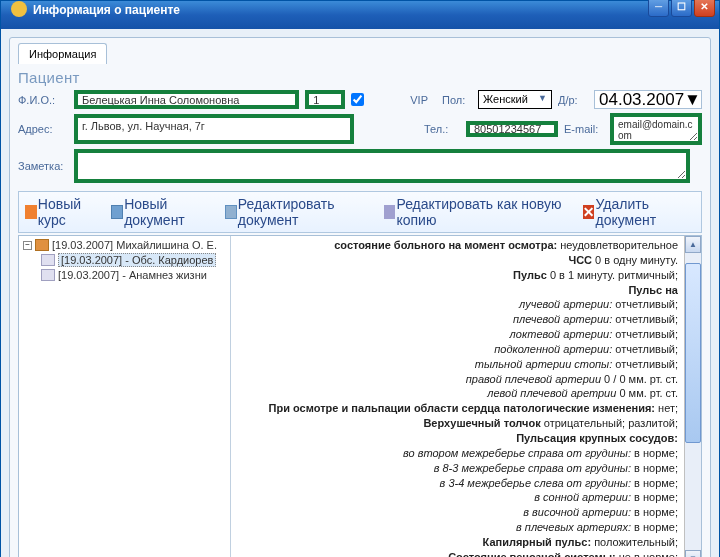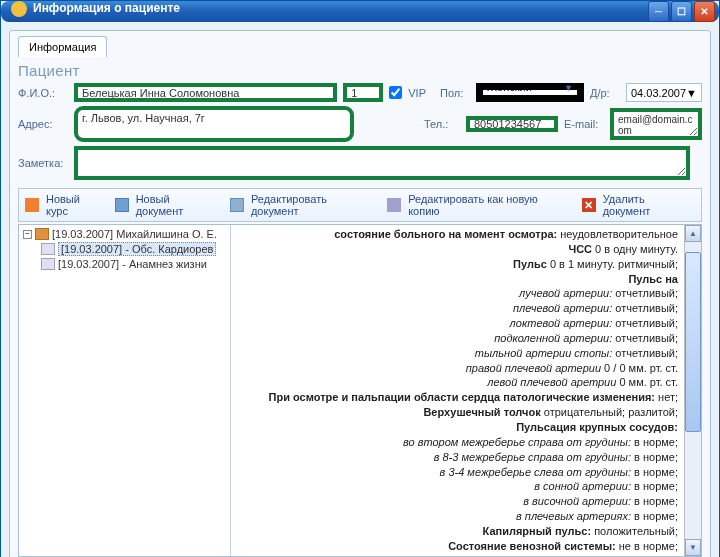--- a/index.html
+++ b/index.html
@@ -1,45 +1,45 @@
 <!DOCTYPE html>
 <html><head>
 <meta charset="utf-8">
 <style>
 * { box-sizing: border-box; margin: 0; padding: 0; }
 body { font-family: Tahoma, Arial, sans-serif; font-size: 11px; background: #fff; overflow: hidden; }
 .window { width: 720px; height: 557px; background: #e8f0f8; border: 1px solid #0053a5; display: flex; flex-direction: column; }
-.titlebar { height: 28px; background: linear-gradient(to bottom, #3b8bd8 0%, #1e5fb8 50%, #1452a8 100%); display: flex; align-items: flex-start; padding: 0 4px; color: #fff; font-weight: bold; border-radius: 8px; }
+.titlebar { height: 28px; background: linear-gradient(to bottom, #3b8bd8 0%, #1e5fb8 50%, #1452a8 100%); display: flex; align-items: flex-end; padding: 12px 4px; color: #fff; font-weight: bold; }
 .titlebar .icon { width: 16px; height: 16px; background: #f0c040; border-radius: 50%; margin: 0 6px; }
 .titlebar .title { flex: 1; font-size: 12px; }
 .win-btns { display: flex; gap: 2px; }
 .win-btn { width: 21px; height: 21px; background: linear-gradient(to bottom, #6ba8e8, #2b6bc8); border: 1px solid #1a4a9a; border-radius: 3px; color: #fff; display: flex; align-items: center; justify-content: center; font-size: 10px; cursor: pointer; font-weight: bold; }
 .win-btn.close { background: linear-gradient(to bottom, #e88060, #d04020); border-color: #a03010; }
 .content-area { flex: 1; padding: 8px; background: #e8f0f8; display: flex; flex-direction: column; }
 .panel { flex: 1; background: #f5f8fc; border: 1px solid #a8c0d8; border-radius: 3px; padding: 4px 8px 8px 8px; display: flex; flex-direction: column; }
 .tabs { display: flex; margin-bottom: 2px; }
 .tab { background: #fff; border: 1px solid #a8c0d8; border-bottom: none; border-radius: 3px 3px 0 0; padding: 4px 10px; font-size: 11px; position: relative; top: 1px; }
 .section-title { color: #7a9ac0; font-size: 15px; margin: 4px 0; font-weight: normal; letter-spacing: 0.3px; }
 .form-row { display: flex; align-items: center; margin-bottom: 4px; gap: 6px; }
 .label { color: #4a6a9a; font-size: 11px; text-align: left; width: 50px; flex-shrink: 0; }
 .text-input { border: 4px solid #15803d; background: #fff; padding: 2px 4px; font-size: 11px; font-family: inherit; color: #333; }
 .fio { flex: 1; height: 19px; }
 .num { width: 40px; height: 19px; }
 .vip-check { width: 13px; height: 13px; }
-.vip-label { color: #4a6a9a; font-size: 11px; margin-right: 8px; }
-.select { border: 7px solid #000000; background: #fff; padding: 2px 4px; font-size: 11px; height: 19px; display: flex; align-items: flex-end; justify-content: space-between; width: 108px; }
+.vip-label { color: #4a6a9a; font-size: 11px; margin-right: 8px; margin-left: 40px; }
+.select { border: 1px solid #000000; background: #fff; padding: 2px 4px; font-size: 11px; height: 19px; display: flex; align-items: flex-start; justify-content: space-between; width: 74px; }
 .select .arrow { color: #4a6a9a; font-size: 9px; }
-.date-input { width: 76px; border: 1px solid #a8c0d8; background: #fff; padding: 2px 4px; font-size: 11px; height: 19px; display: flex; align-items: flex-end; justify-content: space-between; }
-.addr { height: 36px; resize: none; border-radius: 9px; }
+.date-input { width: 108px; border: 1px solid #a8c0d8; background: #fff; padding: 2px 4px; font-size: 17px; height: 19px; display: flex; align-items: center; justify-content: space-between; }
+.addr { height: 30px; resize: none; }
 .row2 .addr { width: 280px; }
 .tel { width: 92px; }
 .email { width: 92px; height: 32px; word-break: break-all; font-size: 10px; }
 .notes { width: 616px; height: 34px; }
 .toolbar { display: flex; gap: 2px; border: 1px solid #b0c8e0; background: linear-gradient(to bottom, #f8fbff, #e8f2ff); padding: 2px; margin-top: 4px; }
-.tool-btn { display: flex; align-items: center; gap: 7px; padding: 2px 4px; font-size: 11px; color: #2a4a8a; cursor: pointer; border-radius: 2px; }
+.tool-btn { display: flex; align-items: center; gap: 1px; padding: 2px 4px; font-size: 14px; color: #2a4a8a; cursor: pointer; border-radius: 2px; }
 .tool-icon { width: 14px; height: 14px; display: inline-block; }
 .ic-new { background: #f08030; }
 .ic-newdoc { background: #70a0d0; border: 1px solid #5080b0; }
 .ic-edit { background: #90b0d0; border: 1px solid #6090c0; }
 .ic-copy { background: #a0a0d0; }
 .ic-del { background: #d04020; font-weight: bold; color: #fff; text-align: center; line-height: 14px; }
 .split { flex: 1; display: flex; border: 1px solid #a8c0d8; background: #fff; margin-top: 2px; min-height: 0; }
 .tree-pane { width: 212px; border-right: 1px solid #c0d0e0; overflow: auto; padding: 2px; position: relative; }
 .tree-item { display: flex; align-items: center; padding: 1px 2px; font-size: 11px; white-space: nowrap; gap: 3px; }
 .tree-toggle { width: 9px; height: 9px; border: 1px solid #888; display: inline-flex; align-items: center; justify-content: center; font-size: 8px; line-height: 8px; background: #fff; }

